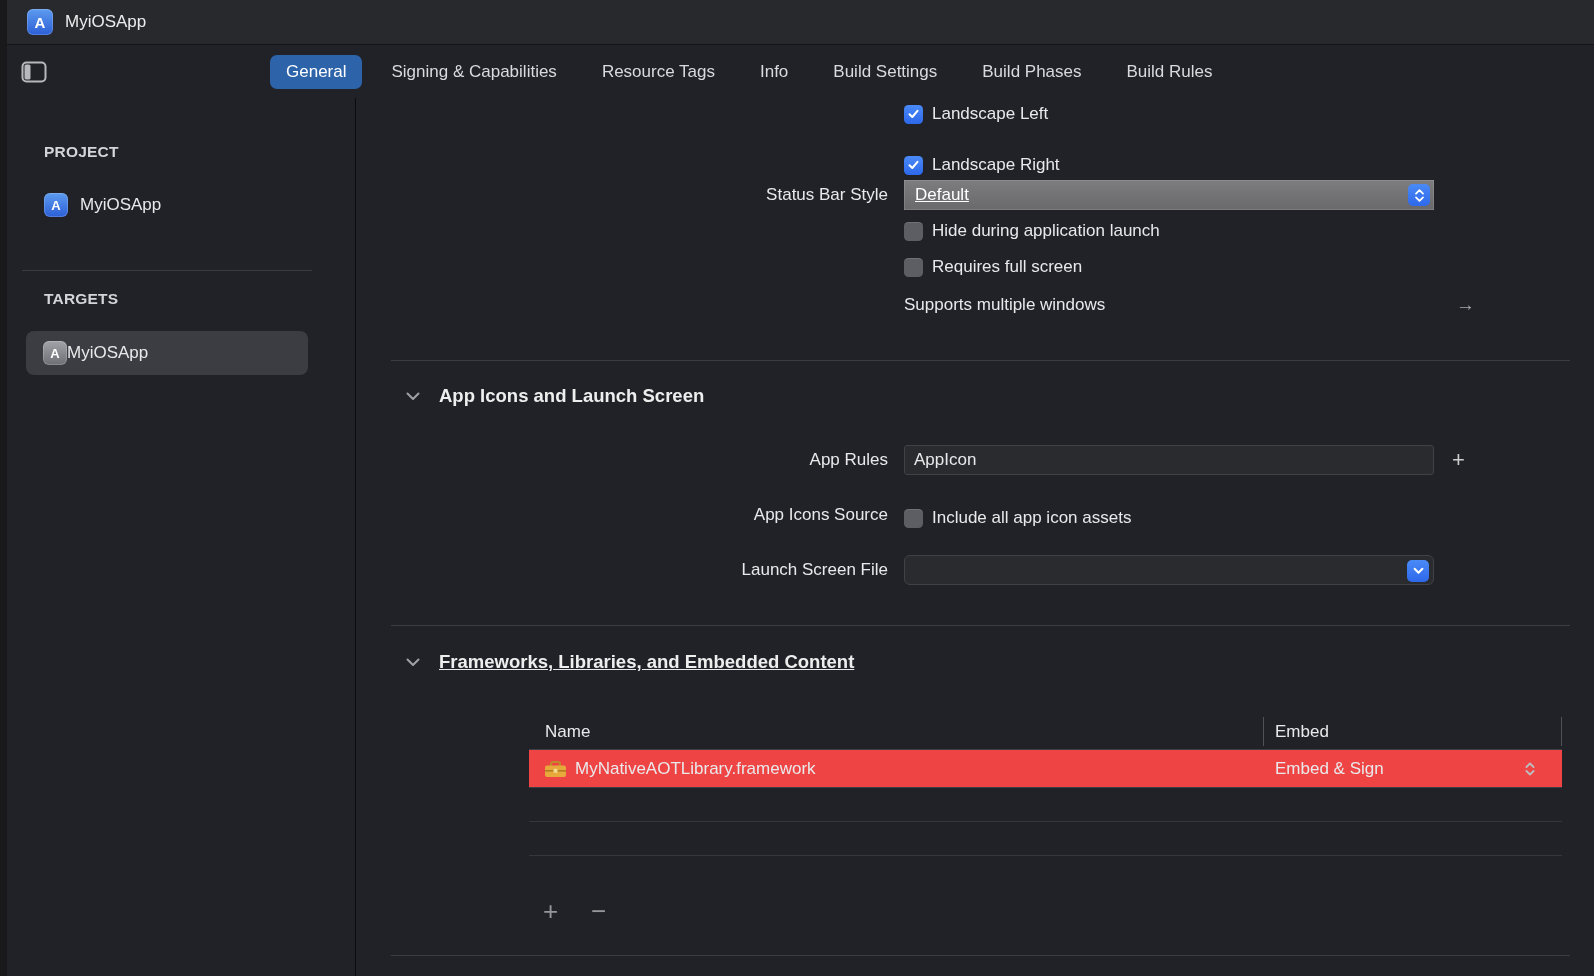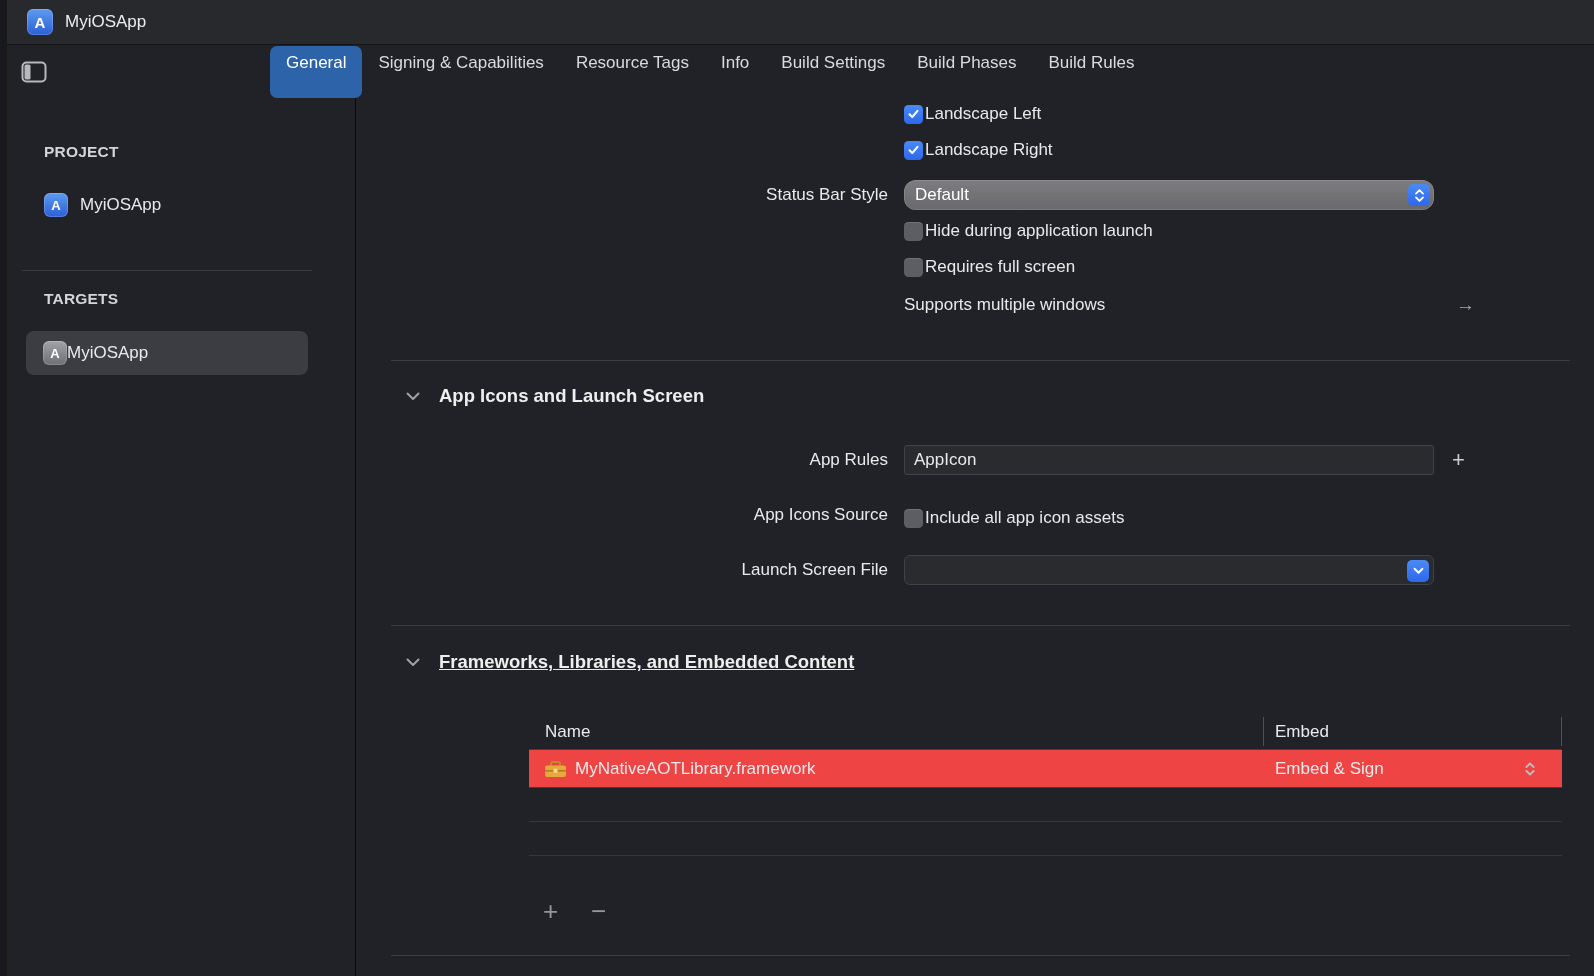--- a/index.html
+++ b/index.html
@@ -22,21 +22,21 @@
     background:linear-gradient(180deg,#5d9bf0,#2c5fd6);
     display:flex; align-items:center; justify-content:center;
     color:#fff; font-weight:700; font-size:15px;
     box-shadow:inset 0 0 0 1px rgba(255,255,255,.18);
   }
   .titlebar .title { margin-left:12px; font-size:17px; font-weight:500; color:#ececee; }
 
   
   .tabbar { position:absolute; left:0; top:46px; right:0; height:52px; z-index:20; }
   .nav-toggle { position:absolute; left:21px; top:15px; width:26px; height:22px; cursor:pointer; }
-  .tabs { position:absolute; left:270px; top:0; height:100%; display:flex; }
+  .tabs { position:absolute; left:270px; top:0; height:100%; display:flex; align-items:center; gap:13px; }
   .tab {
     padding:7px 16px; border-radius:7px; color:#d9dadd; white-space:nowrap; cursor:pointer;
   }
   .tab.selected { background:#2d63a9; color:#ffffff; }
 
   
   .body { position:absolute; left:0; top:98px; right:0; bottom:0; display:flex; }
   .sidebar { position:relative; width:356px; flex:none; border-right:1px solid #0b0b0d; }
   .sb-header { position:absolute; left:44px; font-size:15.5px; font-weight:700; color:#d4d5d8; letter-spacing:.2px; }
   .sb-item { position:absolute; display:flex; align-items:center; }
@@ -51,36 +51,36 @@
   .sb-div { position:absolute; left:22px; width:290px; height:1px; background:#3a3b3e; }
   .sb-selected {
     position:absolute; left:26px; width:282px; height:44px;
     background:#3c3d42; border-radius:8px;
     display:flex; align-items:center; padding-left:17px; cursor:pointer;
   }
 
   
   .main { position:relative; flex:1; overflow:hidden; }
 
-  .check-row { position:absolute; display:flex; align-items:center; gap:2px; height:26px; left:548px; }
+  .check-row { position:absolute; display:flex; align-items:center; gap:9px; height:26px; left:548px; }
   .checkbox {
     width:19px; height:19px; border-radius:4.5px; flex:none; cursor:pointer;
     display:flex; align-items:center; justify-content:center;
   }
   .checkbox.checked { background:linear-gradient(180deg,#4a8af7,#2d68ea); }
   .checkbox.unchecked { background:#5c5e63; box-shadow:inset 0 1px 0 rgba(255,255,255,.12); }
 
   .form-row { position:absolute; left:0; right:0; height:30px; }
   .row-label { position:absolute; left:0; top:0; width:532px; text-align:right; line-height:30px; color:#e9e9eb; }
 
   .popup {
-    position:absolute; left:548px; top:0; width:530px; height:30px; border-radius:12px; cursor:pointer;
+    position:absolute; left:548px; top:0; width:530px; height:30px; border-radius:0; cursor:pointer;
     background:linear-gradient(180deg,#7d7d80,#69696c);
     box-shadow:inset 0 0 0 0.5px rgba(255,255,255,.25);
-    display:flex; align-items:center; padding-left:11px; color:#ffffff;
+    display:flex; align-items:center; padding-left:11px; color:#ffffff;text-decoration:underline;
   }
   .popup-btn, .combo-btn {
     position:absolute; right:4px; top:4px; width:22px; height:22px; border-radius:5px;
     background:linear-gradient(180deg,#4a8af7,#2d68ea);
     display:flex; align-items:center; justify-content:center;
   }
   .textfield {
     position:absolute; left:548px; top:0; width:530px; height:30px;
     background:#2a2b2f; border:1px solid #414247; border-radius:3px;
     color:#e9e9eb; font-size:17px; font-family:"Liberation Sans",sans-serif;
@@ -167,21 +167,21 @@
     <div class="main">
 
       <div class="check-row" style="top:3px;">
         <div class="checkbox checked">
           <svg width="11" height="10" viewBox="0 0 11 10">
               <path d="M1.5 5.2 L4.3 8 L9.5 1.8" stroke="#fff" stroke-width="2" fill="none" stroke-linecap="round" stroke-linejoin="round"></path>
             </svg>
         </div>
         <span>Landscape Left</span>
       </div>
-      <div class="check-row" style="top:39px;text-align:right;">
+      <div class="check-row" style="top:54px;text-align:right;">
         <div class="checkbox checked">
           <svg width="11" height="10" viewBox="0 0 11 10">
               <path d="M1.5 5.2 L4.3 8 L9.5 1.8" stroke="#fff" stroke-width="2" fill="none" stroke-linecap="round" stroke-linejoin="round"></path>
             </svg>
         </div>
         <span>Landscape Right</span>
       </div>
 
       <div class="form-row" style="top:82px;">
         <div class="row-label">Status Bar Style</div>

